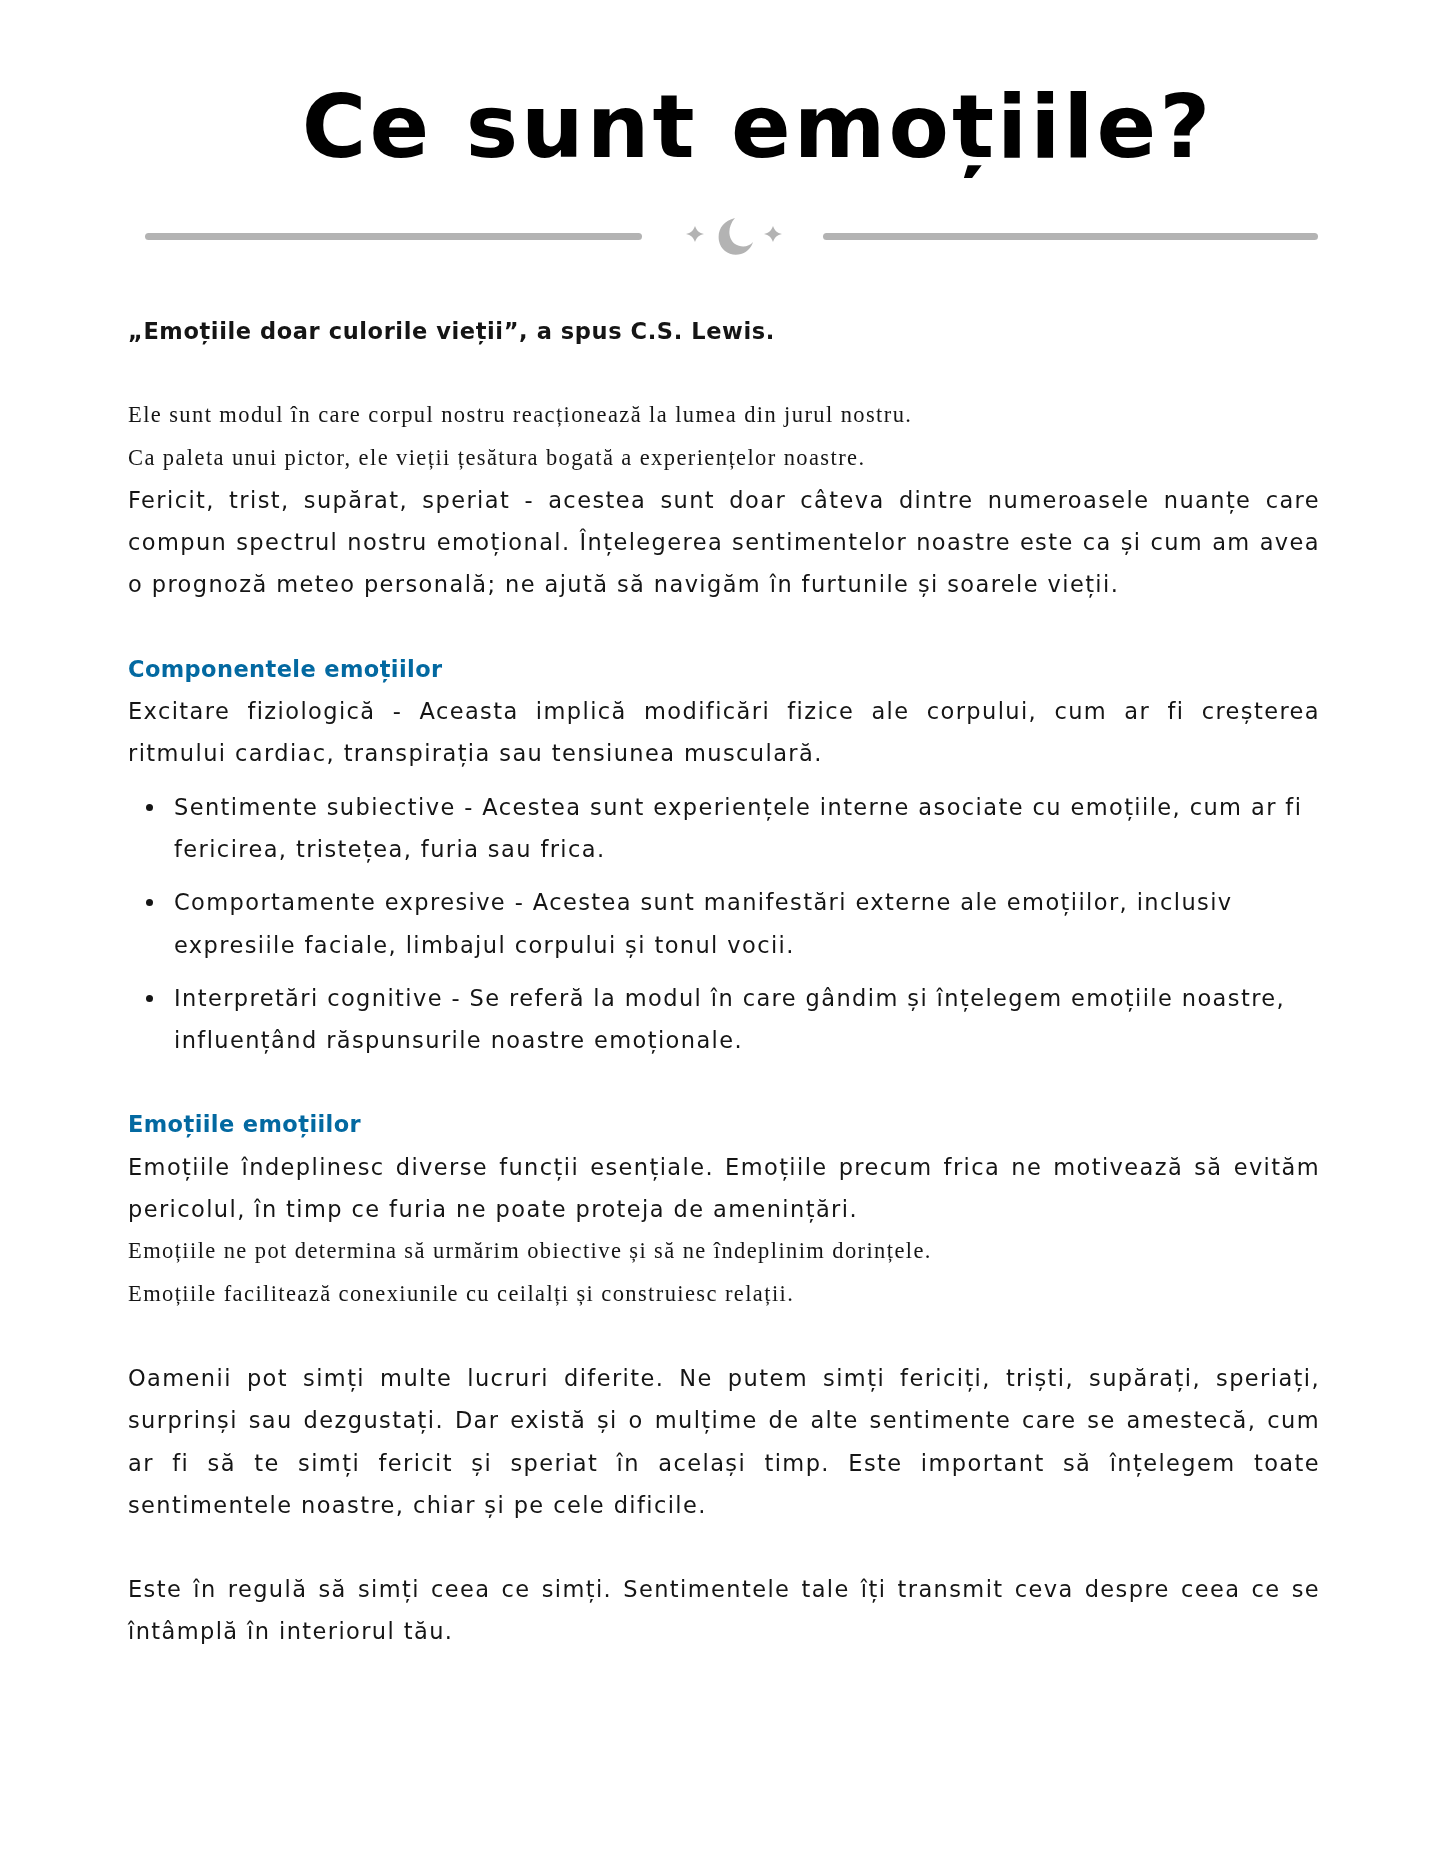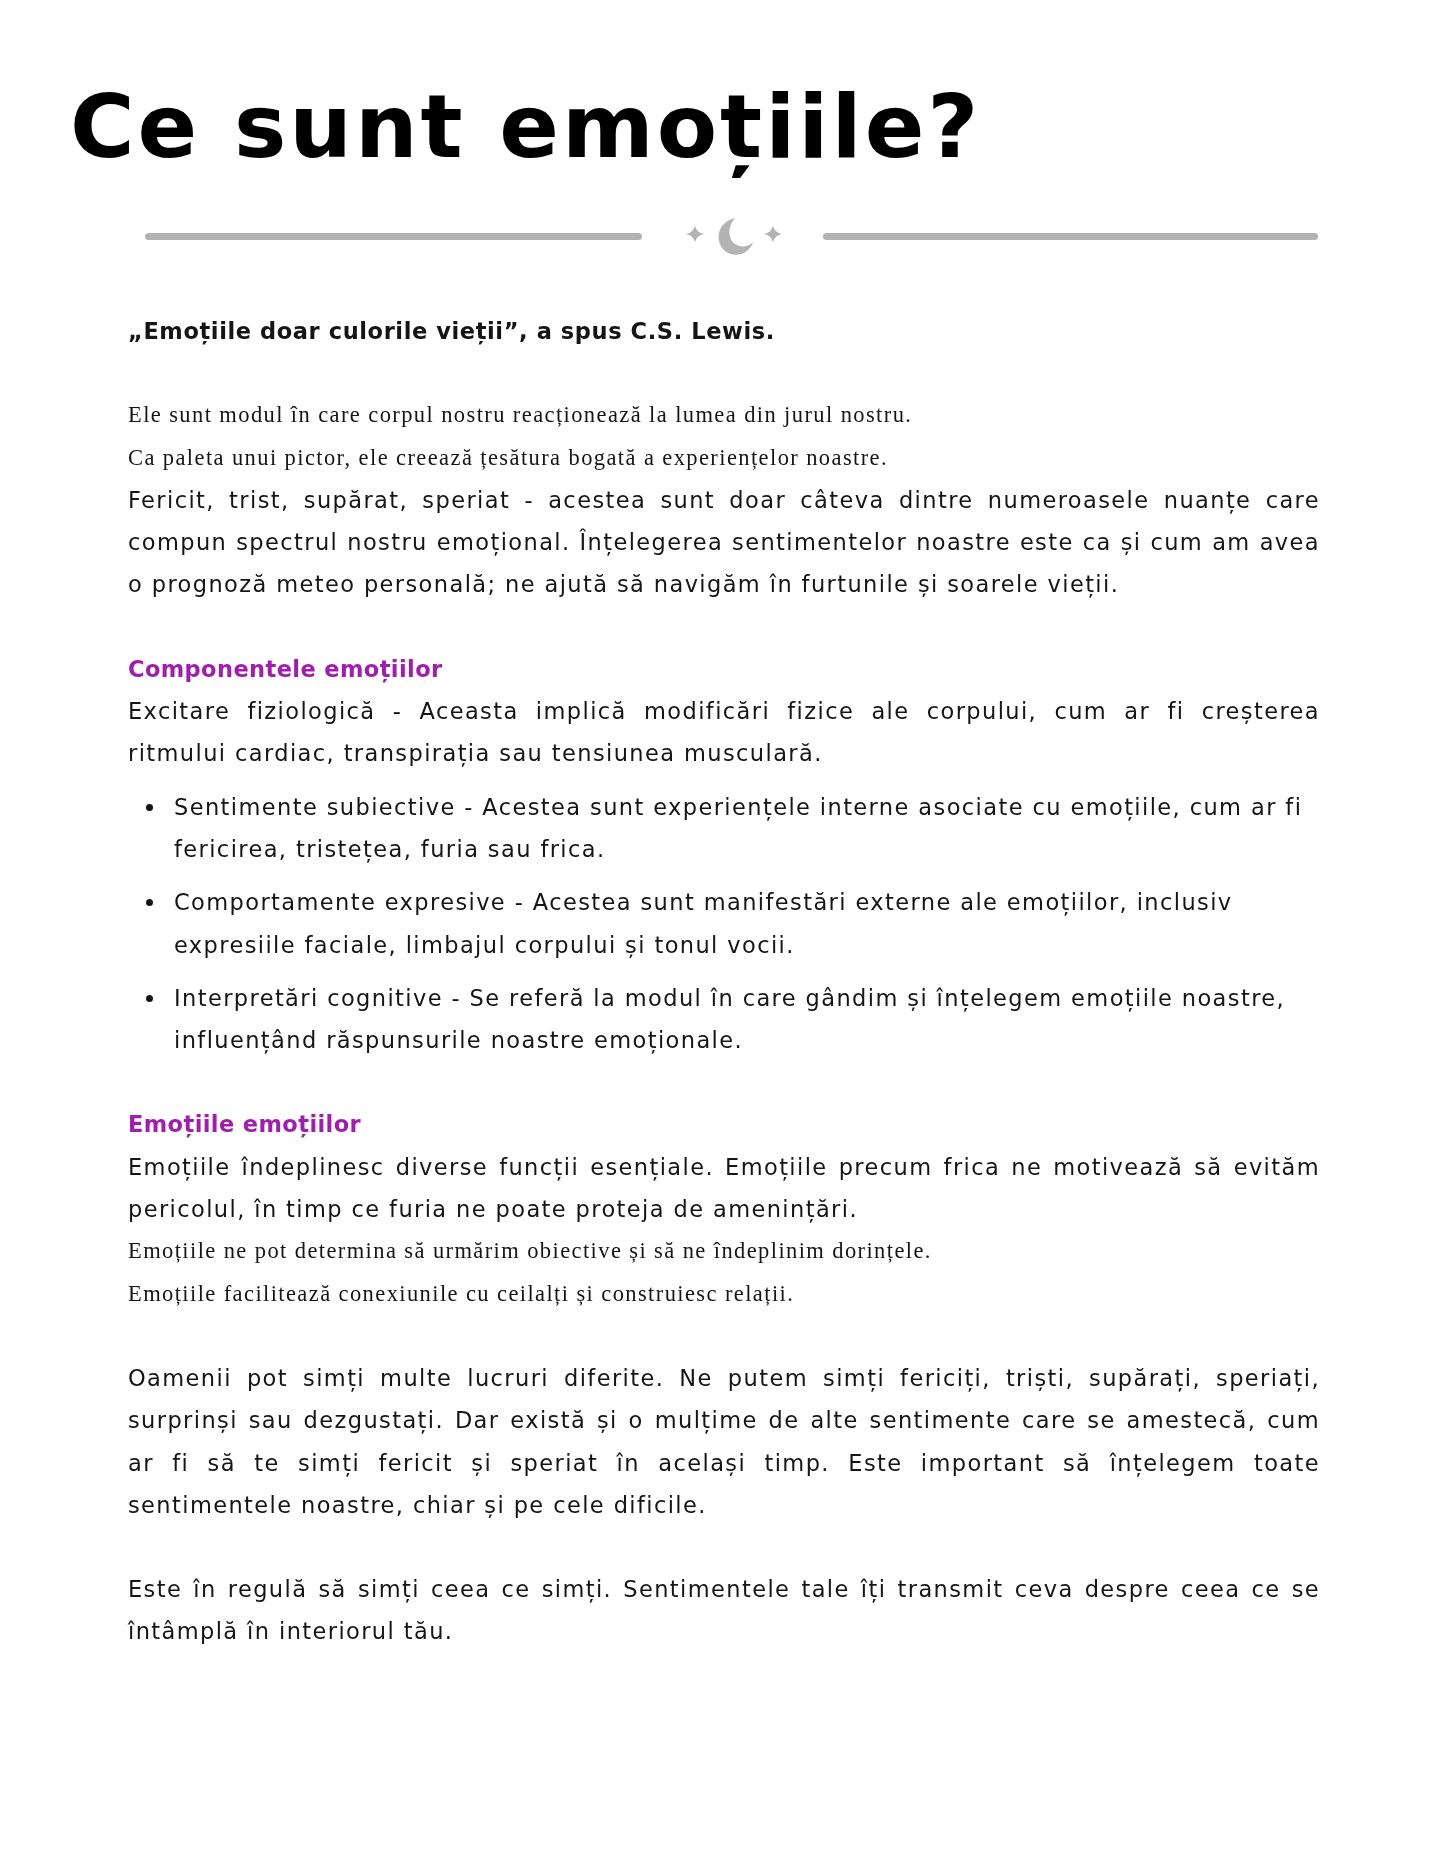--- a/index.html
+++ b/index.html
@@ -20,20 +20,21 @@
       left: 0; top: 0;
       width: 1445px;
       height: 1871px;
     }
     .title {
       position: absolute;
       left: 0;
       width: 1445px;
       top: 72px;
       margin: 0;
+      text-align: center;
       font-family: "DejaVu Sans", sans-serif;
       font-weight: bold;
       font-size: 88px;
       line-height: 110px;
       letter-spacing: 3px;
       color: #000000;
       padding-left: 70px;
       box-sizing: border-box;
     }
     .divider {
@@ -78,21 +79,21 @@
       font-weight: bold;
       letter-spacing: 0.6px;
       margin-bottom: 42px;
     }
     .content h2 {
       margin: 0;
       font-size: 22.5px;
       line-height: 42.3px;
       font-weight: bold;
       letter-spacing: 0.4px;
-      color: #a21caf;
+      color: #0369a1;
     }
     .content .line-l {
       text-align: left;
       font-family: Liberation Serif, serif;
     }
     ul.bullets {
       list-style: none;
       margin: 0 0 42px 0;
       padding: 0;
     }
@@ -135,21 +136,21 @@
     </svg>
     <div class="line right"></div>
   </div>
 
   <div class="content">
 
     <p class="quote">„Emoțiile doar culorile vieții”, a spus C.S. Lewis.</p>
 
     <div class="section">
       <p class="line-l">Ele sunt modul în care corpul nostru reacționează la lumea din jurul nostru.</p>
-      <p class="line-l">Ca paleta unui pictor, ele creează țesătura bogată a experiențelor noastre.</p>
+      <p class="line-l">Ca paleta unui pictor, ele vieții țesătura bogată a experiențelor noastre.</p>
       <p>Fericit, trist, supărat, speriat - acestea sunt doar câteva dintre numeroasele nuanțe care compun spectrul nostru emoțional. Înțelegerea sentimentelor noastre este ca și cum am avea o prognoză meteo personală; ne ajută să navigăm în furtunile și soarele vieții.</p>
     </div>
 
     <div class="section">
       <h2>Componentele emoțiilor</h2>
       <p>Excitare fiziologică - Aceasta implică modificări fizice ale corpului, cum ar fi creșterea ritmului cardiac, transpirația sau tensiunea musculară.</p>
       <ul class="bullets" style="margin-bottom:0;">
         <li>
           <span class="bullet"></span>
           <span>Sentimente subiective - Acestea sunt experiențele interne asociate cu emoțiile, cum ar fi fericirea, tristețea, furia sau frica.</span>

